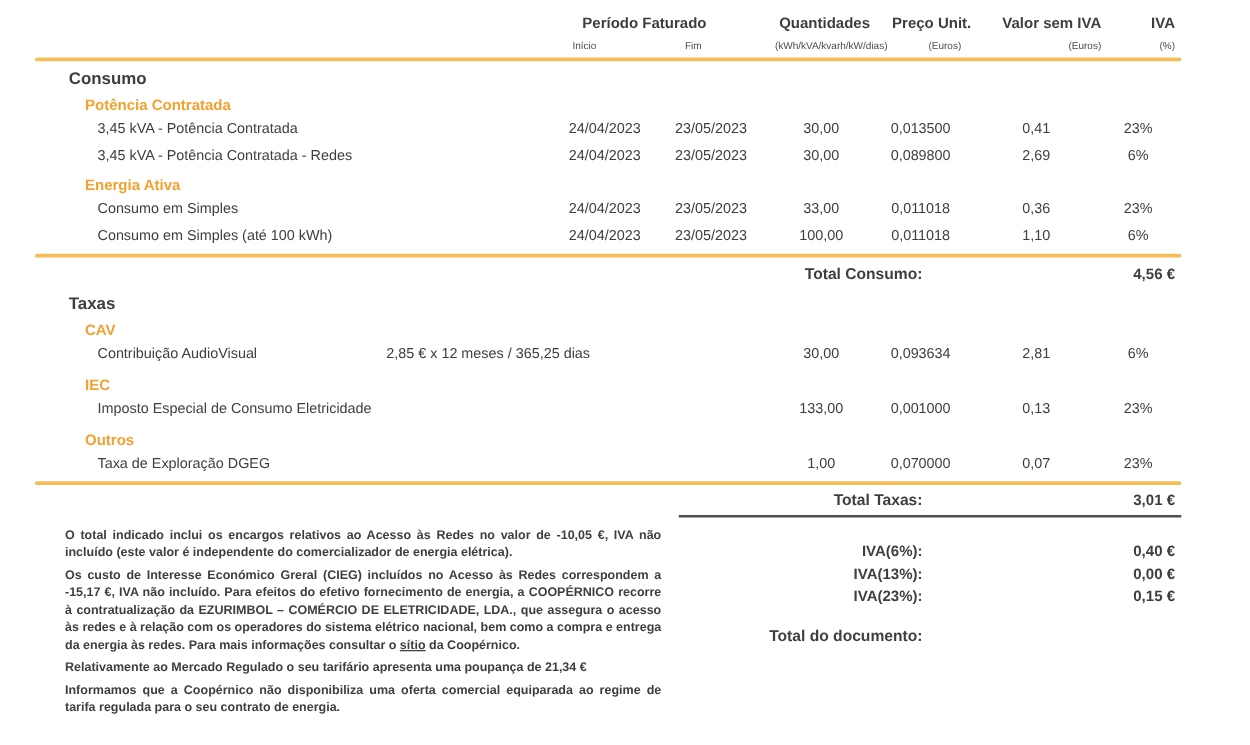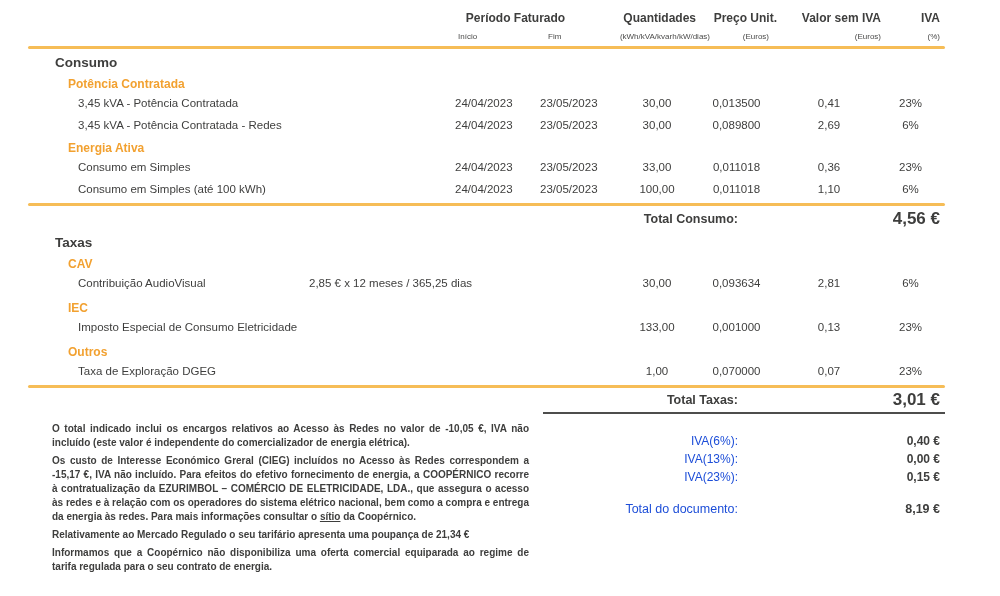--- a/index.html
+++ b/index.html
@@ -34,32 +34,32 @@
   .row{height:22px;font-size:11.5px;position:relative;}
   .row .desc{padding-left:50px;}
   .row .num{text-align:center;}
   .row .iva-cell{padding-right:5px;}
   .note{position:absolute;left:281px;top:50%;transform:translateY(-50%);white-space:nowrap;font-size:11.5px;}
 
   .sep{margin-top:3px;}
   .total-row{display:flex;align-items:center;height:26px;}
   .total-row.taxas{height:24px;}
   .total-label{width:710px;text-align:right;font-size:12.5px;font-weight:bold;}
-  .total-value{flex:1;text-align:right;padding-right:5px;font-size:17px;font-weight:bold;}
+  .total-value{flex:1;text-align:right;padding-right:5px;font-size:12px;font-weight:bold;}
 
   .rule-dark{height:2px;background:#4D4D4C;width:402px;margin-left:515px;}
 
   .bottom{display:flex;margin-top:4px;}
   .footnotes{width:505px;padding-left:20px;box-sizing:border-box;font-size:10px;line-height:14px;text-align:justify;}
   .footnotes p{margin:4px;font-weight:bold;}
   .site-link{color:inherit;text-decoration:underline;cursor:pointer;}
   .summary{flex:1;}
   .sum-row{display:flex;align-items:center;height:18px;}
   .sum-row.first{margin-top:14px;}
-  .sum-label{width:205px;text-align:right;color:#1d4ed8;font-weight:normal;font-size:12px;}
+  .sum-label{width:205px;text-align:right;color:#404040;font-weight:bold;font-size:12px;}
   .sum-value{flex:1;text-align:right;padding-right:5px;font-weight:bold;font-size:12px;}
   .total-doc{margin-top:13px;height:20px;}
   .total-doc .sum-label{font-size:12.5px;}
   .total-doc .sum-value{font-size:12.5px;}
 </style>
 </head>
 <body>
 
 <div class="doc">
 
@@ -194,18 +194,17 @@
       <div class="sum-row">
         <div class="sum-label">IVA(13%):</div>
         <div class="sum-value">0,00 €</div>
       </div>
       <div class="sum-row">
         <div class="sum-label">IVA(23%):</div>
         <div class="sum-value">0,15 €</div>
       </div>
       <div class="sum-row total-doc">
         <div class="sum-label">Total do documento:</div>
-        <div class="sum-value">8,19 €</div>
       </div>
     </div>
 
   </div>
 </div>
 
 </body></html>

